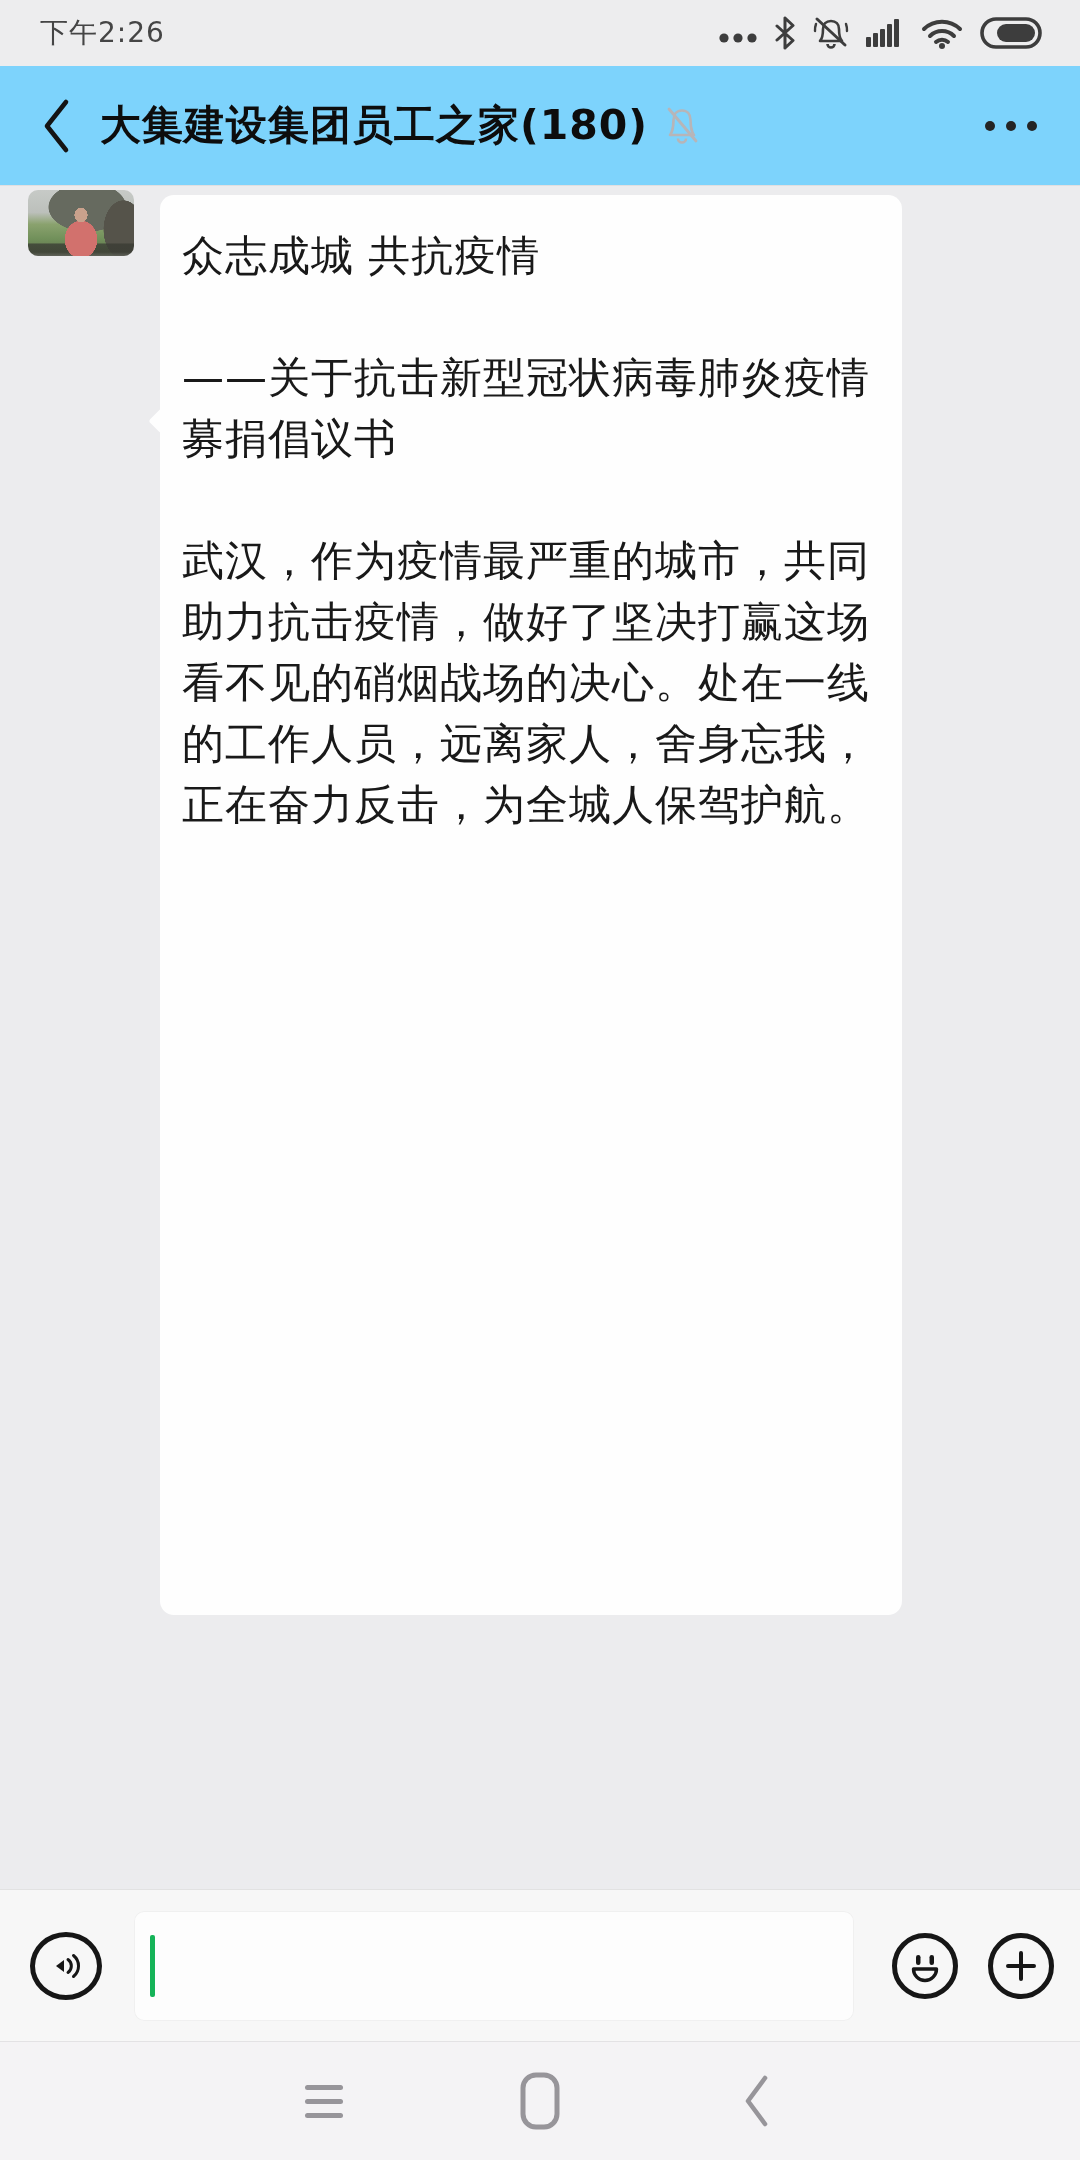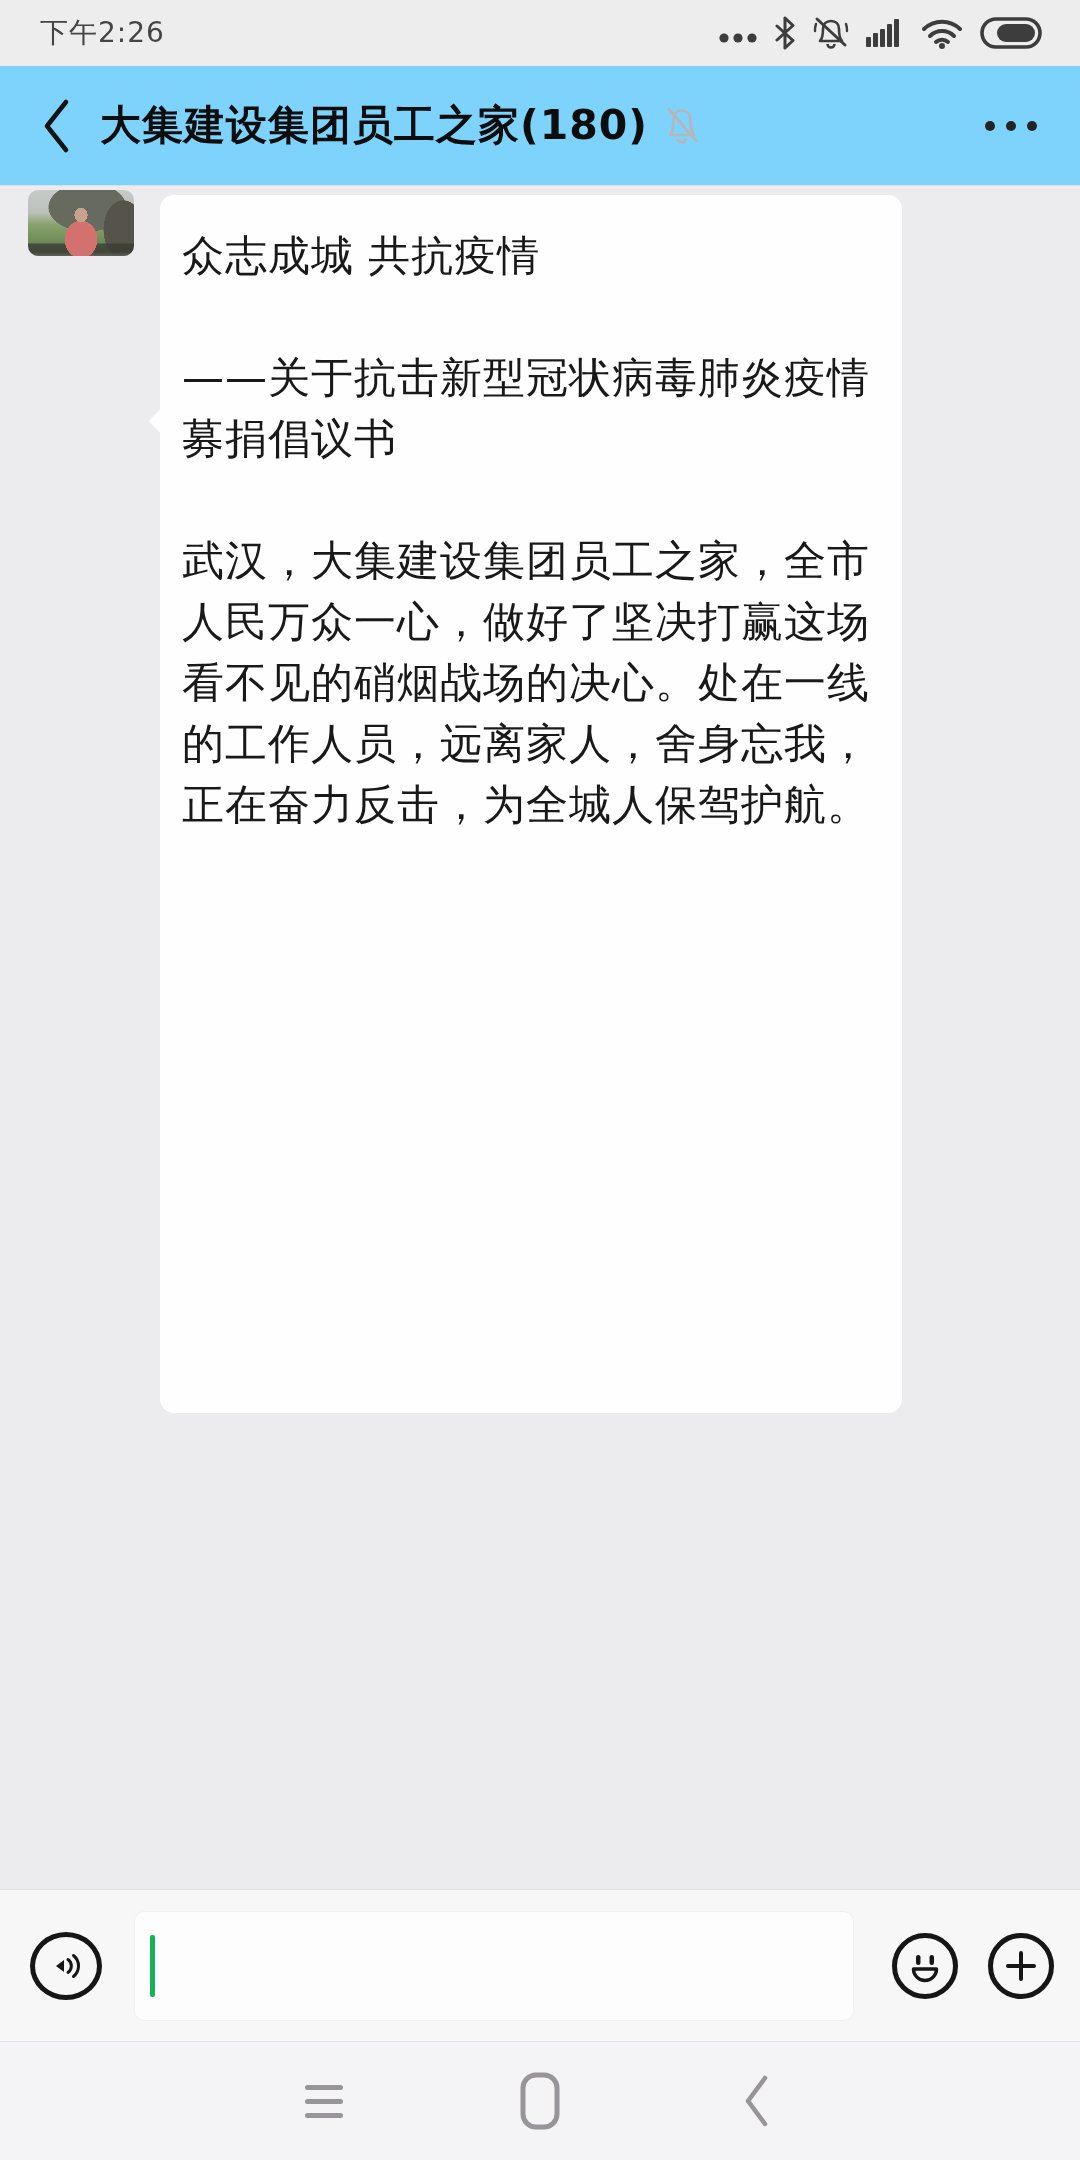--- a/index.html
+++ b/index.html
@@ -43,21 +43,21 @@
     border-radius:10px;
     background:
       radial-gradient(10px 11px at 50% 38%, #c9a18c 65%, rgba(0,0,0,0) 66%),
       radial-gradient(26px 30px at 50% 75%, #d2716d 62%, rgba(0,0,0,0) 63%),
       linear-gradient(180deg, rgba(0,0,0,0) 80%, rgba(56,58,50,.75) 82%, rgba(56,58,50,.78) 94%, rgba(96,98,90,.9) 100%),
       radial-gradient(34px 50px at 90% 60%, #55534a 58%, rgba(0,0,0,0) 59%),
       radial-gradient(70px 44px at 56% 26%, #666a5f 55%, rgba(0,0,0,0) 56%),
       linear-gradient(180deg,#c7cac7 0%,#bcc0bb 34%,#8aa26e 52%,#71905a 74%,#5f6b4f 100%);
   }
   .bubble{
-    position:absolute;left:160px;top:9px;width:742px;height:1218px;
+    position:absolute;left:160px;top:9px;width:742px;height:1420px;
     background:#fefefe;border-radius:14px;box-sizing:border-box;
     overflow:hidden;
   }
   .bubble-tail{
     position:absolute;left:152px;top:226px;width:18px;height:18px;
     background:#fefefe;transform:rotate(45deg);border-radius:3px;
   }
   .bubble-text{padding:30px 20px 0 22px;}
   .bubble-text p{
     margin:0 0 61px 0;
@@ -187,21 +187,21 @@
   </span>
 </div>
 
 <div class="chat-area">
   <div class="avatar"></div>
   <div class="bubble-tail"></div>
   <div class="bubble">
     <div class="bubble-text">
       <p>众志成城 共抗疫情</p>
       <p>——关于抗击新型冠状病毒肺炎疫情募捐倡议书</p>
-      <p>武汉，大集建设集团员工之家，全市人民万众一心，做好了坚决打赢这场看不见的硝烟战场的决心。处在一线的工作人员，远离家人，舍身忘我，正在奋力反击，为全城人保驾护航。</p>
+      <p>武汉，作为疫情最严重的城市，共同助力抗击疫情，做好了坚决打赢这场看不见的硝烟战场的决心。处在一线的工作人员，远离家人，舍身忘我，正在奋力反击，为全城人保驾护航。</p>
     </div>
   </div>
 </div>
 
 <div class="input-bar">
   <span class="round-btn voice-btn">
     <svg width="38" height="38" viewBox="0 0 38 38">
       <path d="M9 19 l8 -6 v12 z" fill="#161616"></path>
       <path d="M21 12.5 a8 8 0 0 1 0 13" fill="none" stroke="#161616" stroke-width="3" stroke-linecap="round"></path>
       <path d="M26.5 8.5 a13.5 13.5 0 0 1 0 21" fill="none" stroke="#161616" stroke-width="3" stroke-linecap="round"></path>

